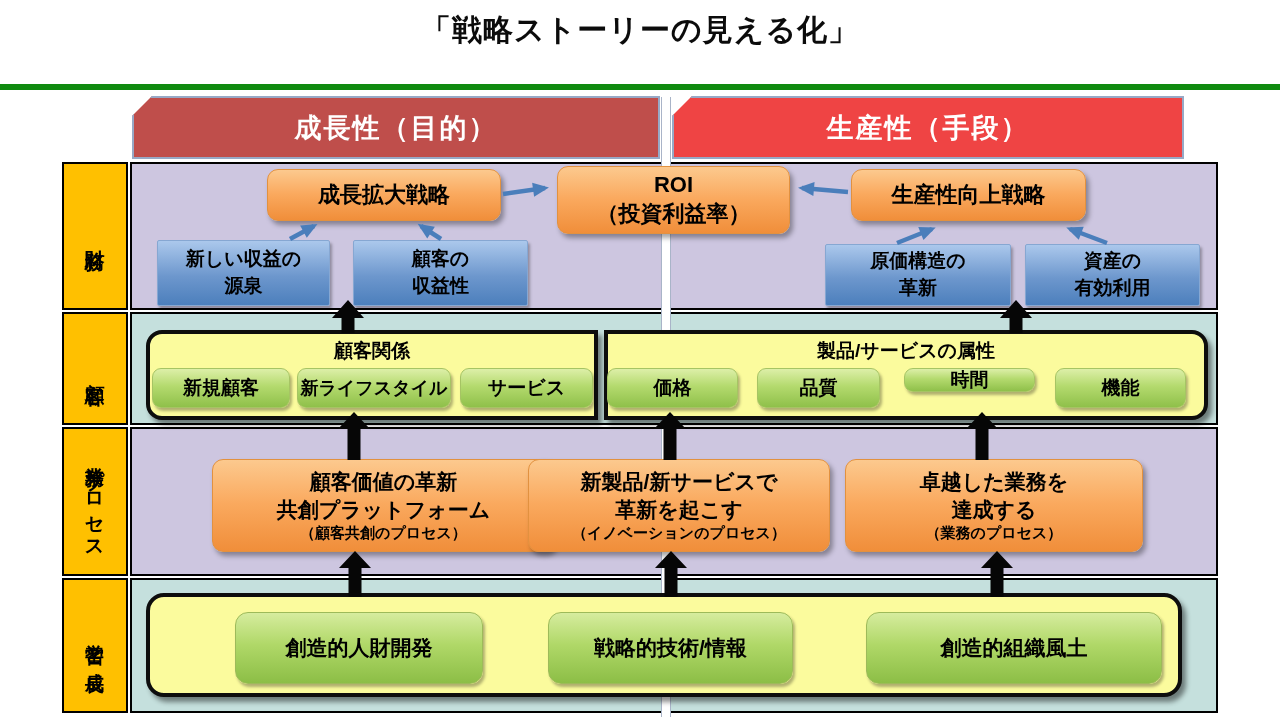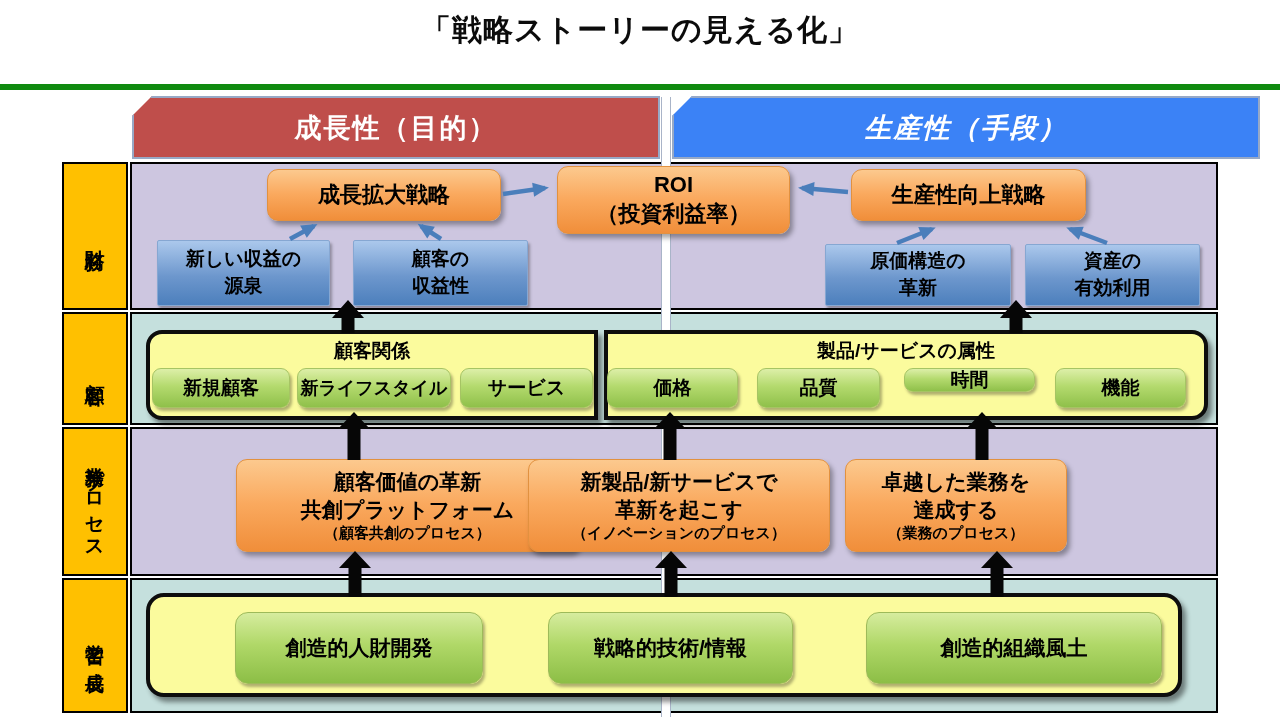--- a/index.html
+++ b/index.html
@@ -12,21 +12,21 @@
     justify-content:center;gap:14px;color:#0b0b0b;white-space:nowrap;}
   .title-main{font-family:"Liberation Serif","DejaVu Serif",serif;font-weight:900;font-size:47px;letter-spacing:1px;}
   .title-sub{font-weight:900;font-size:30px;letter-spacing:1px;}
   .green-rule{top:84px;left:0;width:1280px;height:6px;background:#0f8a0f;}
 
   
   .hdr{top:96px;height:63px;z-index:10;display:flex;align-items:center;justify-content:center;
     color:#fff;font-weight:bold;font-size:27px;letter-spacing:2px;border:2px solid #97a9c6;
     clip-path:polygon(20px 0,100% 0,100% 100%,0 100%,0 20px);}
   .hdr-growth{left:132px;width:528px;background:#bf4e4b;}
-  .hdr-prod{left:672px;width:588px;background:#3b82f6;font-style:italic;}
+  .hdr-prod{left:672px;width:512px;background:#ef4444;}
 
   
   .side-cell{left:62px;width:66px;background:#ffc000;border:2.5px solid #000;z-index:10;
     display:flex;align-items:center;justify-content:center;color:#000;font-weight:bold;font-size:20px;
     writing-mode:vertical-rl;text-orientation:upright;letter-spacing:2px;line-height:1;}
 
   
   .row-band{left:130px;width:1088px;border:2px solid #000;z-index:1;}
   .band-lav{background:#cdc6e0;}
   .band-teal{background:#c5e0dd;}
@@ -115,31 +115,31 @@
 
   <div class="abs green-pill fs19" style="left:152px;top:368px;width:138px;height:40px;">新規顧客</div>
   <div class="abs green-pill fs18" style="left:297px;top:368px;width:154px;height:40px;">新ライフスタイル</div>
   <div class="abs green-pill fs19" style="left:460px;top:368px;width:133px;height:40px;">サービス</div>
 
   <div class="abs green-pill fs19" style="left:607px;top:368px;width:131px;height:40px;">価格</div>
   <div class="abs green-pill fs19" style="left:757px;top:368px;width:123px;height:40px;">品質</div>
   <div class="abs green-pill fs19" style="left:904px;top:368px;width:131px;height:24px;">時間</div>
   <div class="abs green-pill fs19" style="left:1055px;top:368px;width:131px;height:40px;">機能</div>
 
-  <div class="abs box box-orange fs21 lh13" style="left:212px;top:459px;width:343px;height:93px;margin-left:24px;">
+  <div class="abs box box-orange fs21 lh13" style="left:212px;top:459px;width:343px;height:93px;">
     <span>顧客価値の革新</span>
     <span>共創プラットフォーム</span>
     <span class="sub-line">（顧客共創のプロセス）</span>
   </div>
   <div class="abs box box-orange fs21 lh13" style="left:528px;top:459px;width:302px;height:93px;">
     <span>新製品/新サービスで</span>
     <span>革新を起こす</span>
     <span class="sub-line">（イノベーションのプロセス）</span>
   </div>
-  <div class="abs box box-orange fs21 lh13" style="left:845px;top:459px;width:222px;height:93px;">
+  <div class="abs box box-orange fs21 lh13" style="left:845px;top:459px;width:298px;height:93px;">
     <span>卓越した業務を</span>
     <span>達成する</span>
     <span class="sub-line">（業務のプロセス）</span>
   </div>
 
   <div class="abs container-yellow" style="left:146px;top:593px;width:1036px;height:104px;border-radius:18px;"></div>
   <div class="abs green-pill green-big fs21" style="left:235px;top:612px;width:248px;height:72px;">創造的人財開発</div>
   <div class="abs green-pill green-big fs21" style="left:548px;top:612px;width:245px;height:72px;">戦略的技術/情報</div>
   <div class="abs green-pill green-big fs21" style="left:866px;top:612px;width:296px;height:72px;">創造的組織風土</div>
 

